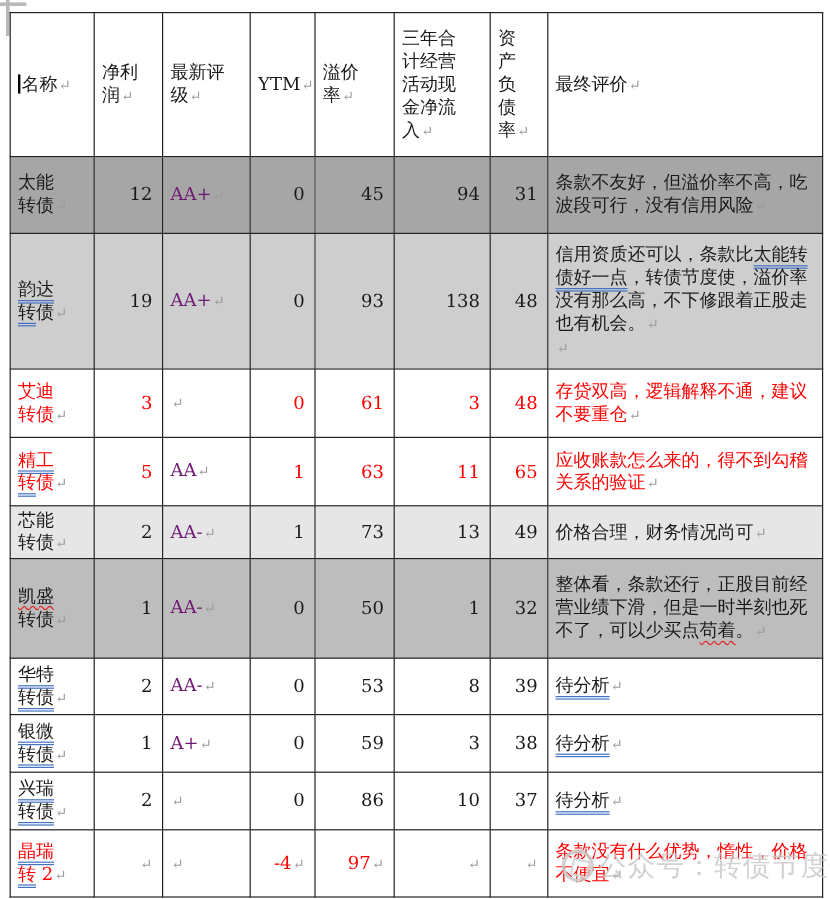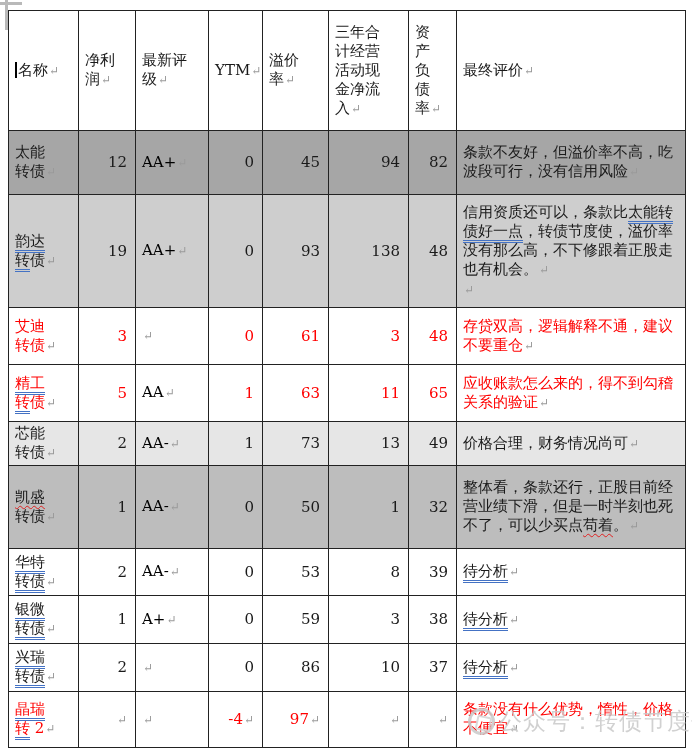--- a/index.html
+++ b/index.html
@@ -18,21 +18,21 @@
   td,th{border:1px solid #222;vertical-align:middle;font-weight:normal;
         font-size:15px;line-height:19px;overflow:hidden;}
   th{text-align:left;padding:2px 4px 2px 6px;margin-top:28px;}
   .hlabel{white-space:pre-line;}
   td.c-name{text-align:left;padding:2px 2px 2px 6px;}
   td.c-num{text-align:right;padding:2px 8px 2px 2px;}
   td.c-rating{text-align:left;padding:2px 2px 2px 6px;}
   td.c-eval{text-align:left;padding:3px 4px 3px 6px;position:relative;line-height:19px;}
   .run{white-space:pre-line;}
   .red .run, .red{color:#ff0000;}
-  td.c-rating .run{color:#000000;}
+  td.c-rating .run{color:#701a75;}
   .u-double{text-decoration-line:underline;text-decoration-style:double;
             text-decoration-color:#4472c4;text-decoration-thickness:1px;text-underline-offset:4px;}
   .u-wavy{text-decoration-line:underline;text-decoration-style:wavy;
           text-decoration-color:#e02020;text-decoration-thickness:1px;text-underline-offset:3px;}
   .pmark{color:#9a9a9a;font-size:12px;padding-left:1px;}
   .row-end{position:absolute;right:-10px;top:2px;color:#9a9a9a;font-size:12px;}
   .cursor-bar{display:inline-block;width:2px;height:16px;background:#000;
               vertical-align:-3px;margin-right:1px;}
   
   .watermark{position:absolute;left:468px;top:706px;display:flex;align-items:center;
@@ -90,21 +90,21 @@
     </thead>
     <tbody id="tbody">
         <tr style="height: 64px; background: rgb(166, 166, 166);">
           <td class="c-name"><span class="run">太能
 转债</span><span class="pmark">↵</span></td>
           <td class="c-num"><span class="run">12</span></td>
           <td class="c-rating"><span class="run">AA+</span><span class="pmark">↵</span></td>
           <td class="c-num"><span class="run">0</span></td>
           <td class="c-num"><span class="run">45</span></td>
           <td class="c-num"><span class="run">94</span></td>
-          <td class="c-num"><span class="run">82</span></td>
+          <td class="c-num"><span class="run">31</span></td>
           <td class="c-eval"><span class="run">条款不友好，但溢价率不高，吃波段可行，没有信用风险</span><span class="pmark">↵</span><span class="row-end">↵</span></td>
         </tr>
         <tr style="height: 113px; background: rgb(206, 206, 206);">
           <td class="c-name"><span class="run u-double">韵达
 转</span><span class="run">债</span><span class="pmark">↵</span></td>
           <td class="c-num"><span class="run">19</span></td>
           <td class="c-rating"><span class="run">AA+</span><span class="pmark">↵</span></td>
           <td class="c-num"><span class="run">0</span></td>
           <td class="c-num"><span class="run">93</span></td>
           <td class="c-num"><span class="run">138</span></td>

